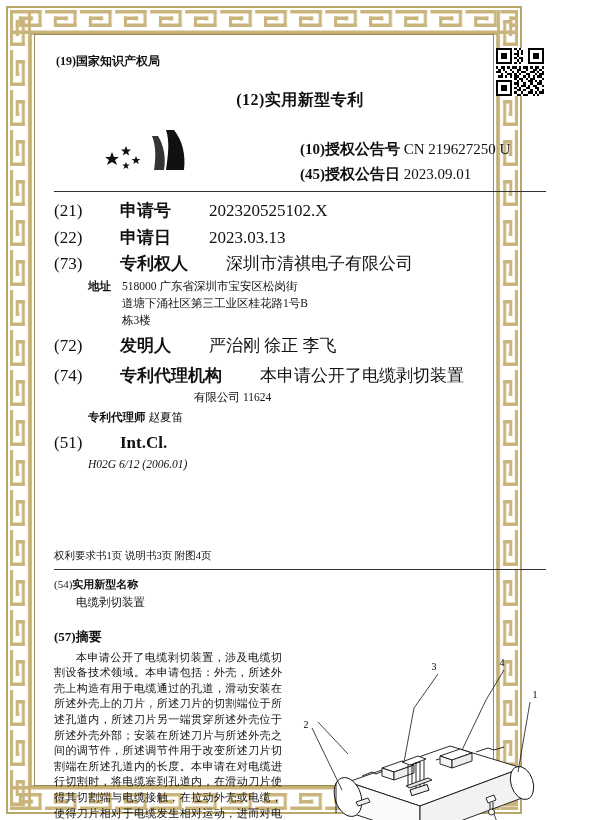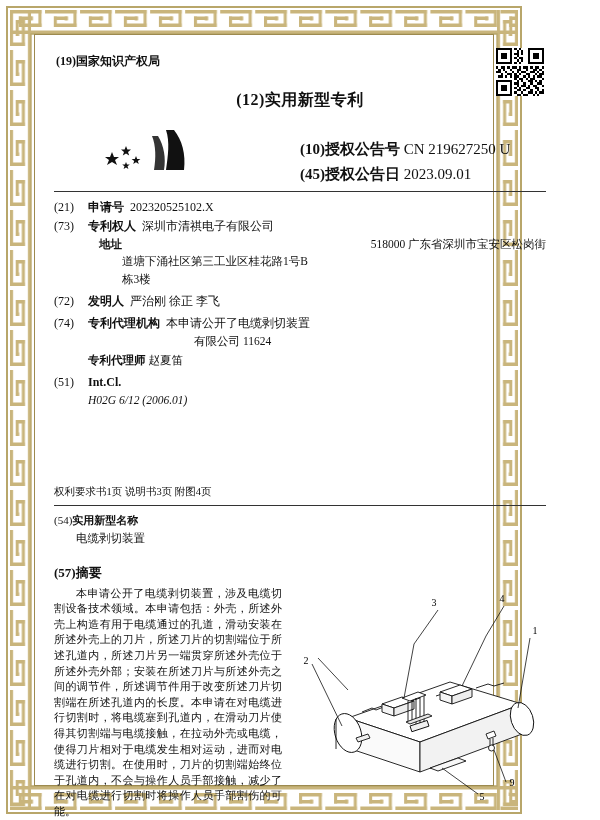--- a/index.html
+++ b/index.html
@@ -99,39 +99,39 @@
 
   .hr {
     border: 0;
     border-top: 1px solid #333;
     margin: 6px 0 6px 0;
   }
 
   .fld {
     display: flex;
     margin-bottom: 1px;
-    font-size: 12px;
+    font-size: 17px;
+    gap: 32px;
   }
   .fld .code {
     width: 34px;
     flex: none;
   }
   .fld .lbl {
     font-weight: bold;
     flex: none;
     white-space: nowrap;
     margin-right: 6px;
   }
   .fld .val {
     flex: 1;
   }
 
   .addr-line {
     display: flex;
-    text-align: right;
   }
   .addr-line .addr-lbl {
     font-weight: bold;
     width: 34px;
     flex: none;
   }
   .addr-line .addr-body {
     flex: 1;
   }
   .sub-indent {
@@ -384,20 +384,25 @@
     <hr class="hr">
 
     <div>
 
       <div class="fld">
         <span class="code">(21)</span>
         <span class="lbl">申请号</span>
         <span class="val">202320525102.X</span>
       </div>
 
+      <div class="fld">
+        <span class="code">(22)</span>
+        <span class="lbl">申请日</span>
+        <span class="val">2023.03.13</span>
+      </div>
 
       <div class="fld">
         <span class="code">(73)</span>
         <span class="lbl">专利权人</span>
         <span class="val">深圳市清祺电子有限公司</span>
       </div>
 
       <div class="sub-indent">
         <div class="addr-line">
           <span class="addr-lbl">地址</span>

